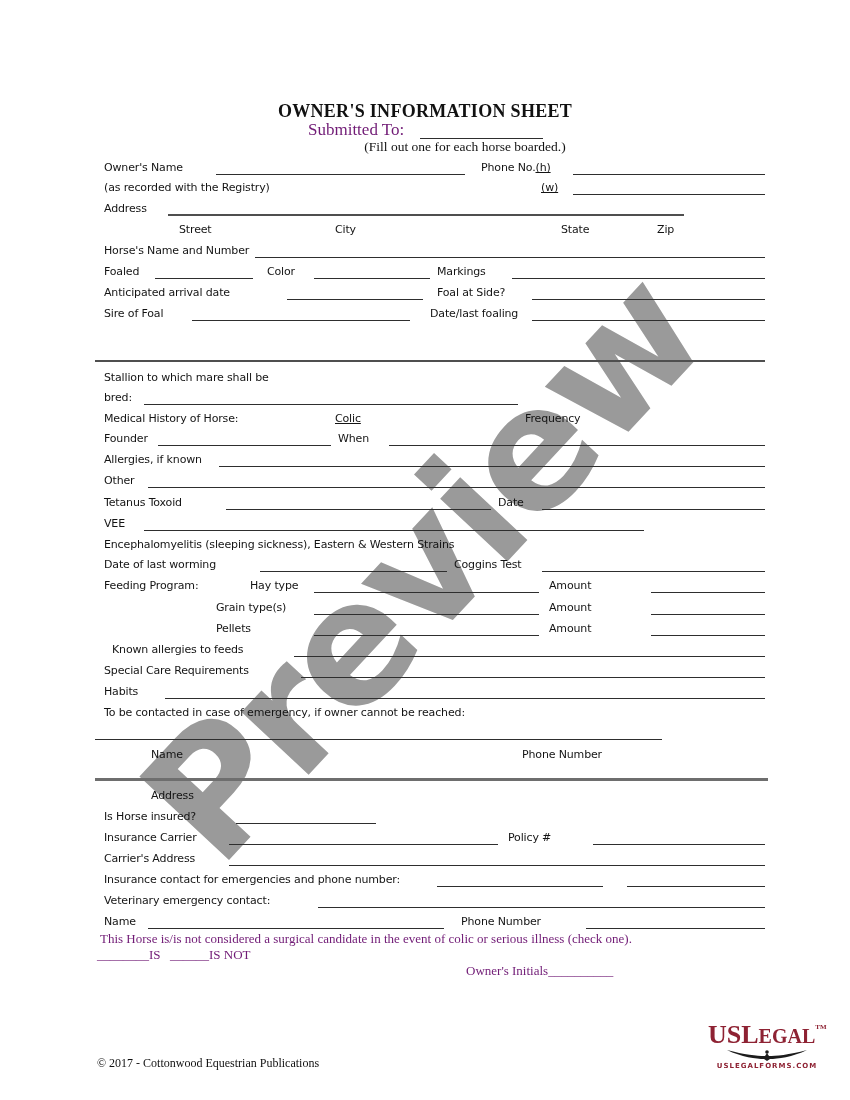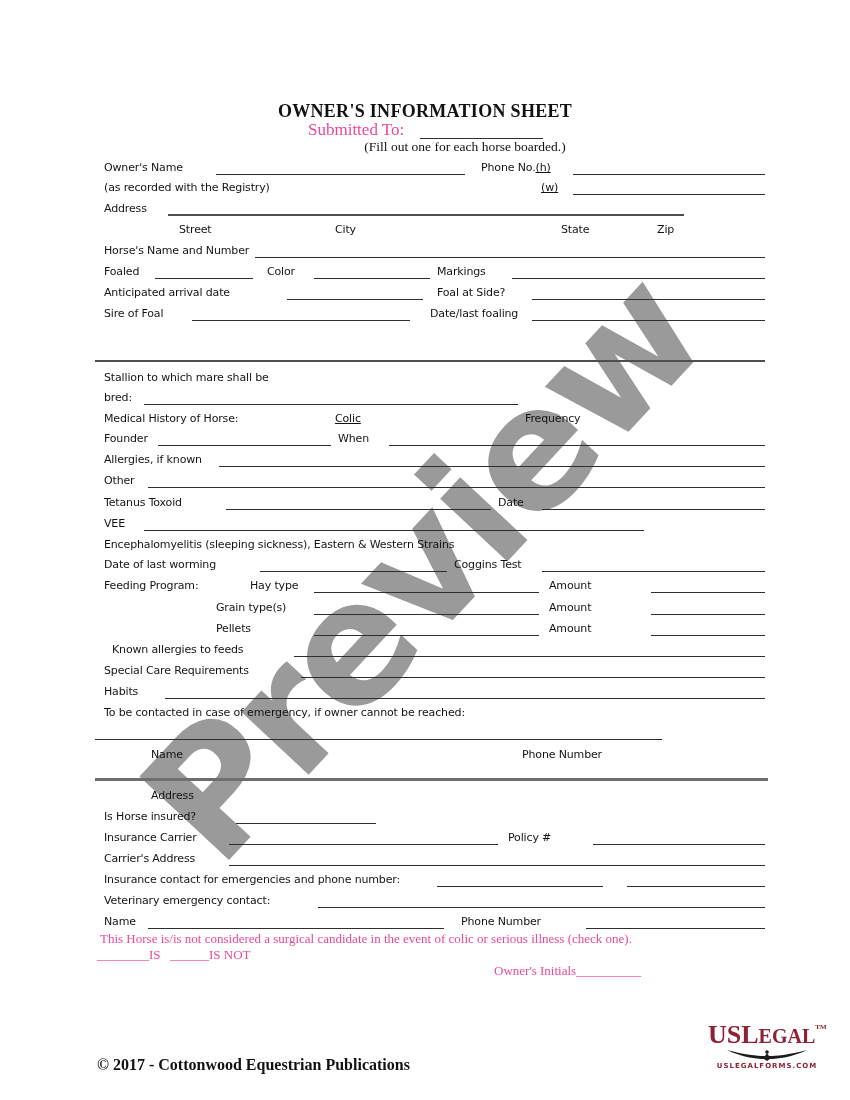--- a/index.html
+++ b/index.html
@@ -6,39 +6,39 @@
   .page{position:relative;width:850px;height:1100px;background:#ffffff;overflow:hidden;
         font-family:"DejaVu Sans",sans-serif;color:#141414;}
   .watermark{position:absolute;left:422px;top:568px;z-index:0;white-space:nowrap;
         transform:translate(-50%,-50%) rotate(-47deg);
         font-family:"DejaVu Sans",sans-serif;font-weight:bold;font-size:168px;
         letter-spacing:-5px;color:#9a9a9a;}
   .content{position:absolute;inset:0;z-index:1;}
   .lbl{position:absolute;font-family:"DejaVu Sans",sans-serif;font-size:11px;
        letter-spacing:-0.15px;white-space:pre;color:#141414;}
   .srf{position:absolute;font-family:"Liberation Serif",serif;font-size:13px;
-       white-space:pre;color:#ec4899;}
+       white-space:pre;color:#701a75;}
   .ctr{position:absolute;left:0;width:850px;text-align:center;font-family:"Liberation Serif",serif;color:#111;}
   .title{font-size:18px;font-weight:bold;letter-spacing:0.3px;}
   .sub{font-size:17px;}
   .fill{font-size:13.5px;margin-left:40px;}
   .ln{position:absolute;height:1px;background:#2e2e2e;}
   .ln2{height:2px;background:#4f4f4f;}
   .ln3{height:3px;background:#6e6e6e;}
   .u{text-decoration:underline;}
   .logo{position:absolute;left:708px;top:1022px;width:118px;text-align:center;line-height:1;}
   .logo-line1{white-space:nowrap;color:#8e2233;font-family:"Liberation Serif",serif;font-weight:bold;}
   .logo-big{font-size:26px;}
   .logo-small{font-size:20px;}
   .logo-tm{font-size:7px;vertical-align:14px;color:#8e2233;}
   .eagle{display:block;margin:1px auto 1px auto;}
   .logo-site{font-family:"DejaVu Sans",sans-serif;font-size:7px;font-weight:bold;
              letter-spacing:1px;color:#8e2233;}
   .copyright{position:absolute;left:97px;top:1056px;font-family:"Liberation Serif",serif;
-             font-size:16px;color:#111;white-space:pre;font-weight:bold;}
+             font-size:12px;color:#111;white-space:pre;}
 </style>
 </head>
 <body>
 
 <div class="page">
 
   <div class="watermark">Preview</div>
 
   <div class="content">
 
@@ -170,21 +170,21 @@
     <i class="ln" style="left:318px;top:907px;width:447px;"></i>
 
     <span class="lbl" style="left:104px;top:915px;">Name</span>
     <i class="ln" style="left:148px;top:928px;width:296px;"></i>
     <span class="lbl" style="left:461px;top:915px;">Phone Number</span>
     <i class="ln" style="left:586px;top:928px;width:179px;"></i>
 
     <span class="srf" style="left:100px;top:931px;">This Horse is/is not considered a surgical candidate in the event of colic or serious illness (check one).</span>
     <span class="srf" style="left:97px;top:947px;">________IS</span>
     <span class="srf" style="left:170px;top:947px;">______IS NOT</span>
-    <span class="srf" style="left:466px;top:963px;margin-left:28px;">Owner's Initials__________</span>
+    <span class="srf" style="left:466px;top:963px;">Owner's Initials__________</span>
 
     <span class="copyright">© 2017 - Cottonwood Equestrian Publications</span>
 
     <div class="logo">
       <div class="logo-line1"><span class="logo-big">USL</span><span class="logo-small">EGAL</span><span class="logo-tm">TM</span></div>
       <svg class="eagle" width="84" height="13" viewBox="0 0 84 13">
         <path d="M2 1 C16 8 32 10 39 10 L42 12 L45 10 C52 10 68 8 82 1 C64 6 50 7 44 7 L42 4 L40 7 C34 7 20 6 2 1 Z" fill="#1c1c1c"></path>
         <circle cx="42" cy="3" r="1.8" fill="#1c1c1c"></circle>
       </svg>
       <div class="logo-site">USLEGALFORMS.COM</div>

